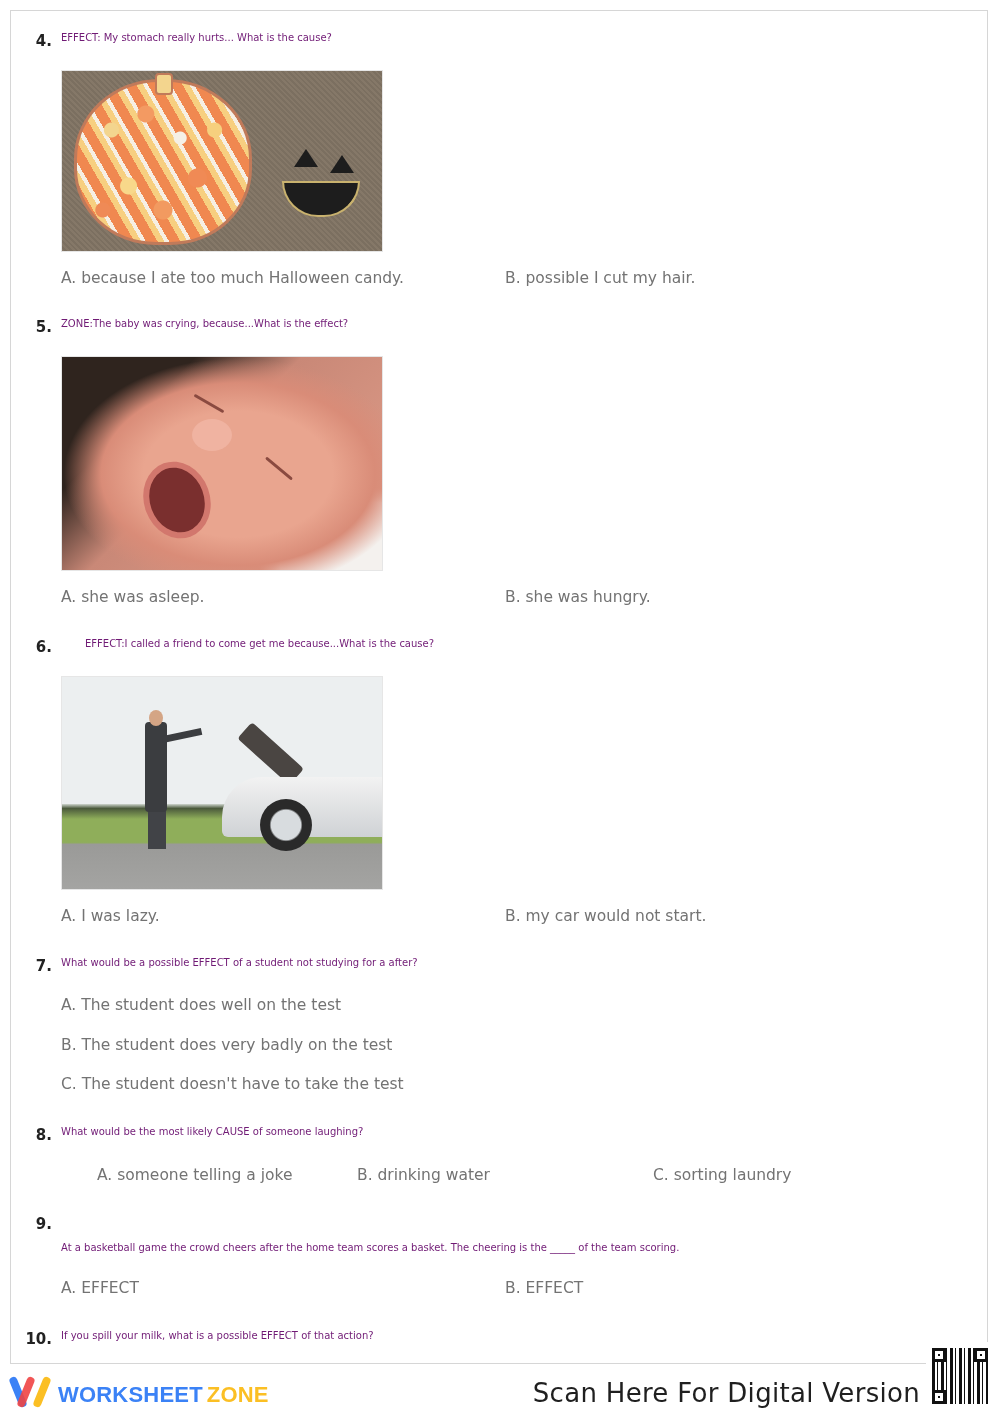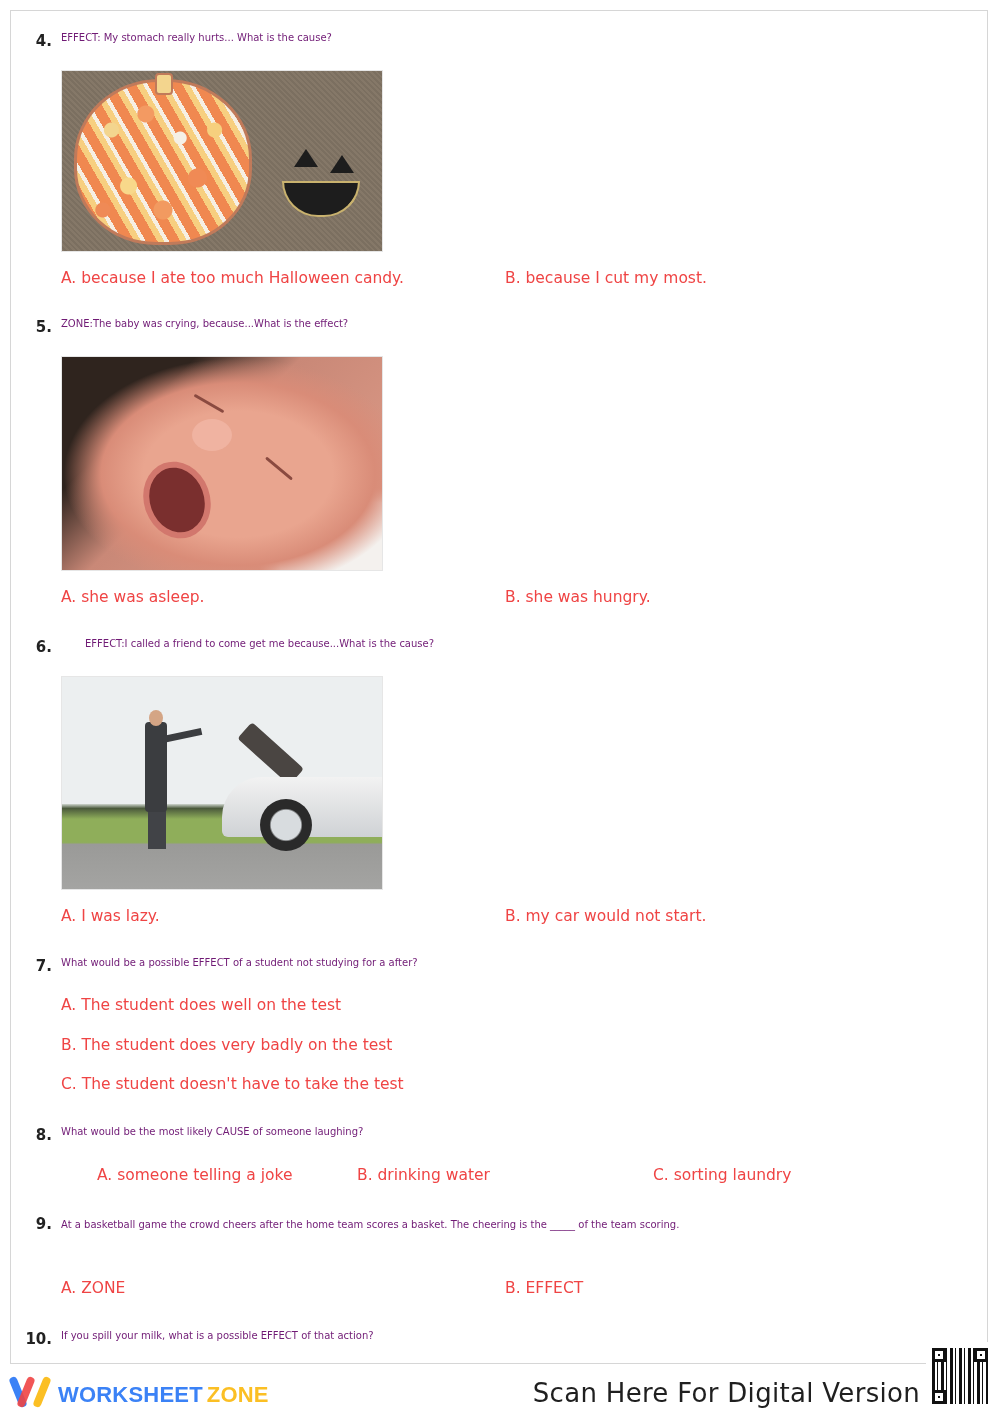--- a/index.html
+++ b/index.html
@@ -9,22 +9,22 @@
   }
   .page-frame {
     position: absolute; left: 10px; top: 10px; width: 978px; height: 1354px;
     border: 1.5px solid #d6d6d6; box-sizing: border-box;
   }
   .q-num {
     position: absolute; font-weight: bold; font-size: 15px; color: #222;
     text-align: right; width: 44px; left: 8px;
   }
   .q-text { position: absolute; left: 61px; font-size: 10px; color: #701a75; white-space: nowrap; }
-  .q-text.wrap { white-space: normal; width: 870px; line-height: 26px; }
-  .opt { position: absolute; font-size: 15.5px; color: #ef4444; white-space: nowrap; }
+  .q-text.wrap { white-space: normal; width: 870px; line-height: 32px; margin-top: 20px; }
+  .opt { position: absolute; font-size: 15.5px; color: #737373; white-space: nowrap; }
   .photo {
     position: absolute; left: 61px; width: 322px; overflow: hidden;
     border: 1px solid #e6e6e6; box-sizing: border-box;
   }
   
   .img-candy { background: repeating-linear-gradient(45deg,#857868 0 2px,#7b6f60 2px 4px), #80746a; }
   .pumpkin {
     position: absolute; left: 12px; top: 8px; width: 172px; height: 160px;
     border-radius: 48% 48% 46% 46%; border: 3px solid #c07a5a;
     background:
@@ -86,21 +86,21 @@
   <div class="q-num" style="top:32px;">4.</div>
   <div class="q-text" style="top:32px;">EFFECT: My stomach really hurts... What is the cause?</div>
   <div class="photo img-candy" style="top:70px;height:182px;">
     <div class="pumpkin"></div>
     <div class="stem"></div>
     <div class="eye" style="left:232px;top:78px;"></div>
     <div class="eye" style="left:268px;top:84px;"></div>
     <div class="mouth"></div>
   </div>
   <div class="opt" style="left:61px;top:269px;">A. because I ate too much Halloween candy.</div>
-  <div class="opt" style="left:505px;top:269px;">B. because I cut my most.</div>
+  <div class="opt" style="left:505px;top:269px;">B. possible I cut my hair.</div>
 </div>
 
 <div>
   <div class="q-num" style="top:318px;">5.</div>
   <div class="q-text" style="top:318px;">ZONE:The baby was crying, because...What is the effect?</div>
   <div class="photo img-baby" style="top:356px;height:215px;">
     <div class="baby-eye" style="left:130px;top:45px;transform:rotate(30deg);"></div>
     <div class="baby-eye" style="left:200px;top:110px;transform:rotate(40deg);"></div>
     <div class="baby-nose"></div>
     <div class="baby-mouth"></div>
@@ -137,21 +137,21 @@
   <div class="q-num" style="top:1126px;">8.</div>
   <div class="q-text" style="top:1126px;">What would be the most likely CAUSE of someone laughing?</div>
   <div class="opt" style="left:61px;top:1166px;margin-left:36px;">A. someone telling a joke</div>
   <div class="opt" style="left:357px;top:1166px;">B. drinking water</div>
   <div class="opt" style="left:653px;top:1166px;">C. sorting laundry</div>
 </div>
 
 <div>
   <div class="q-num" style="top:1215px;">9.</div>
   <div class="q-text wrap" style="top:1212px;">At a basketball game the crowd cheers after the home team scores a basket. The cheering is the _____ of the team scoring.</div>
-  <div class="opt" style="left:61px;top:1279px;">A. ZONE</div>
+  <div class="opt" style="left:61px;top:1279px;">A. EFFECT</div>
   <div class="opt" style="left:505px;top:1279px;">B. EFFECT</div>
 </div>
 
 <div>
   <div class="q-num" style="top:1330px;">10.</div>
   <div class="q-text" style="top:1330px;">If you spill your milk, what is a possible EFFECT of that action?</div>
 </div>
 
 <div class="logo">
   <div class="logo-mark">

